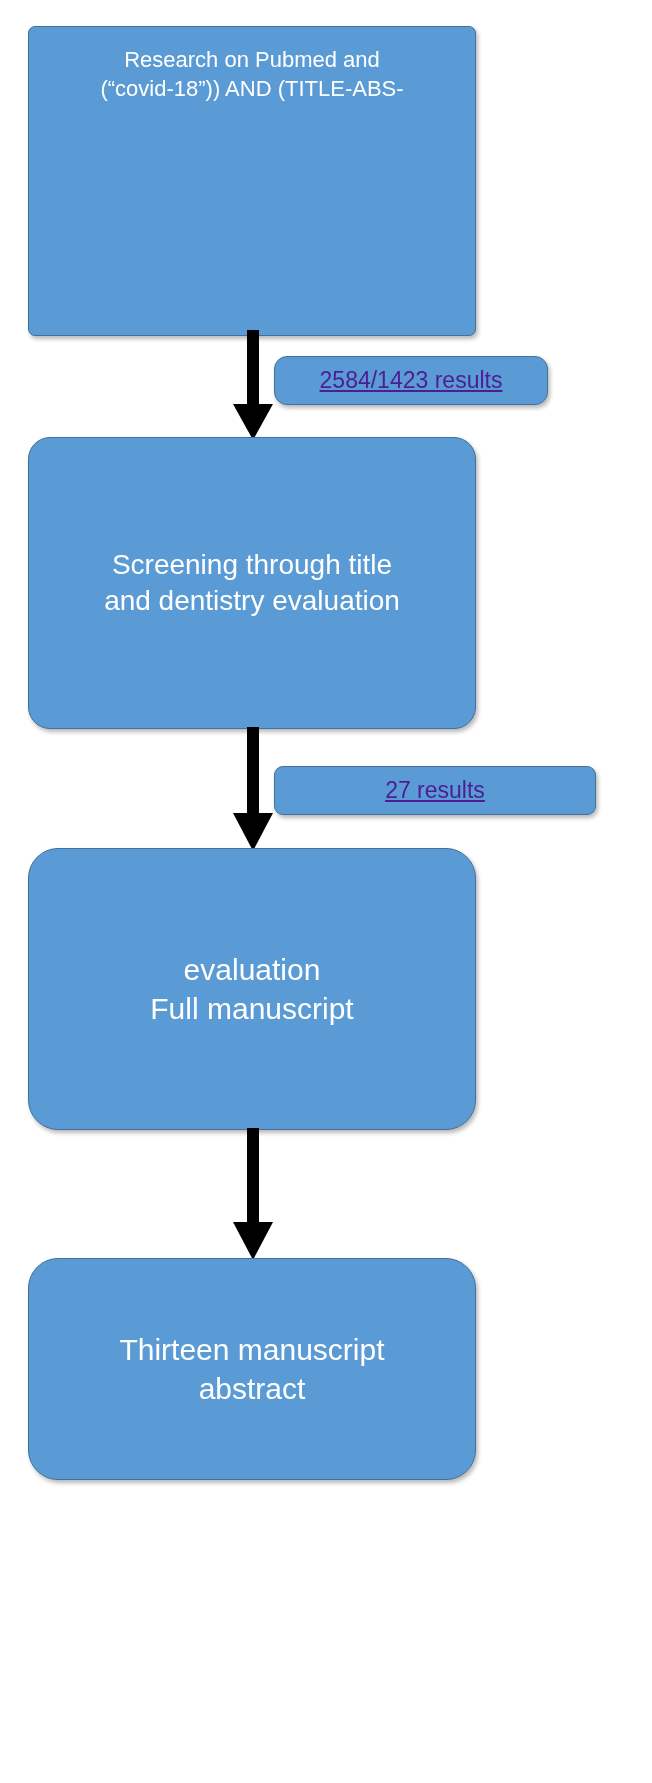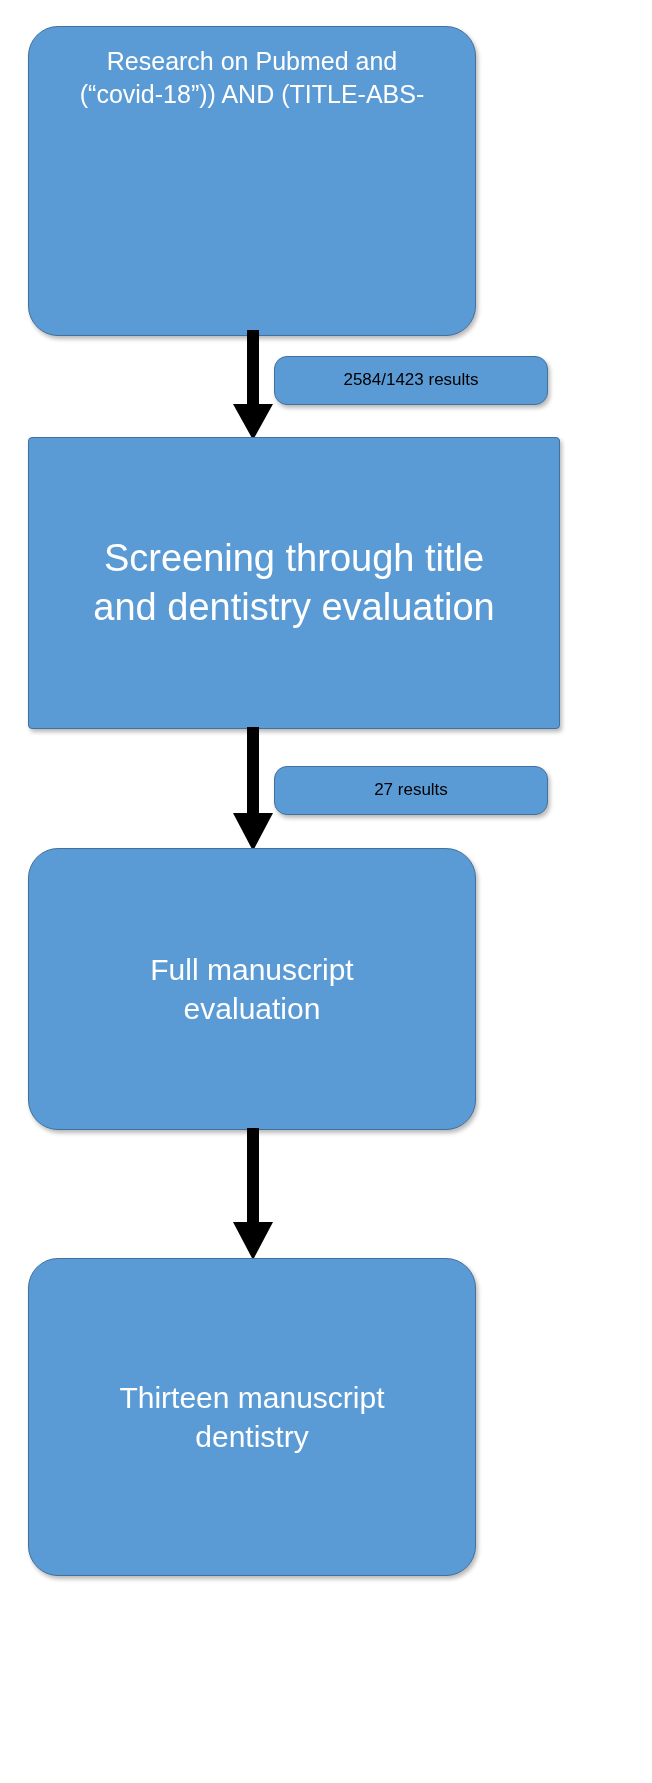--- a/index.html
+++ b/index.html
@@ -35,83 +35,85 @@
     padding: 4px 10px;
     line-height: 1.30;
     font-weight: 400;
   }
   
   #node-query {
     left: 28px;
     top: 26px;
     width: 448px;
     height: 310px;
-    border-radius: 30px;
-    font-size: 25px;
+    border-radius: 7px;
+    font-size: 22px;
     line-height: 1.32;
     align-items: flex-start;
     padding-top: 18px;
   }
   #node-query .node-text { width: 100%; }
 
   
   #node-screening {
     left: 28px;
     top: 437px;
-    width: 532px;
+    width: 448px;
     height: 292px;
-    border-radius: 4px;
-    font-size: 38px;
+    border-radius: 22px;
+    font-size: 28px;
   }
   
   #node-fullms {
     left: 28px;
     top: 848px;
     width: 448px;
     height: 282px;
     border-radius: 30px;
     font-size: 30px;
   }
   
   #node-included {
     left: 28px;
     top: 1258px;
     width: 448px;
-    height: 318px;
+    height: 222px;
     border-radius: 30px;
     font-size: 30px;
   }
 
   
   .chip {
     position: absolute;
     box-sizing: border-box;
     background: #5b9bd5;
     border: 1px solid #41719c;
     border-radius: 13px;
-    color: #000000;
+    color: #4c1d95;
     display: flex;
     align-items: center;
     justify-content: center;
     text-align: center;
     box-shadow: 2px 3px 4px rgba(0,0,0,0.28);
-    font-size: 17px;
+    font-size: 23px;
     line-height: 1.2;
+    text-decoration: underline;
   }
   #chip-stage1 {
     left: 274px;
     top: 356px;
     width: 274px;
     height: 49px;
   }
   #chip-stage2 {
     left: 274px;
     top: 766px;
-    width: 274px;
+    width: 322px;
     height: 49px;
+    border-radius: 9px;
   }
 
   
   .arrow {
     position: absolute;
     width: 56px;
   }
   #arrow-1 { left: 225px; top: 330px;  height: 112px; }
   #arrow-2 { left: 225px; top: 727px;  height: 126px; }
   #arrow-3 { left: 225px; top: 1128px; height: 134px; }
@@ -153,32 +155,32 @@
       <polygon points="8,86 48,86 28,124" fill="#000000"></polygon>
     </svg>
   </div>
 
   <div class="chip" id="chip-stage2">
     <span>27 results</span>
   </div>
 
   <div class="node" id="node-fullms">
     <div class="node-text">
+      <div>evaluation</div>
       <div>Full manuscript</div>
-      <div>evaluation</div>
     </div>
   </div>
 
   <div class="arrow" id="arrow-3">
     <svg viewBox="0 0 56 134" preserveAspectRatio="none" aria-hidden="true">
       <rect x="22" y="0" width="12" height="100" fill="#000000"></rect>
       <polygon points="8,94 48,94 28,132" fill="#000000"></polygon>
     </svg>
   </div>
 
   <div class="node" id="node-included">
     <div class="node-text">
       <div>Thirteen manuscript</div>
-      <div>dentistry</div>
+      <div>abstract</div>
     </div>
   </div>
 
 </div>
 
 </body></html>

